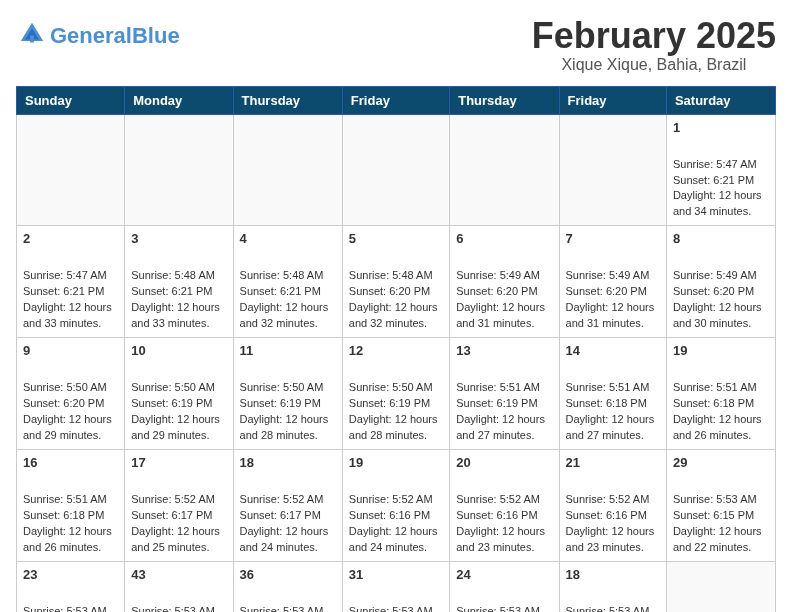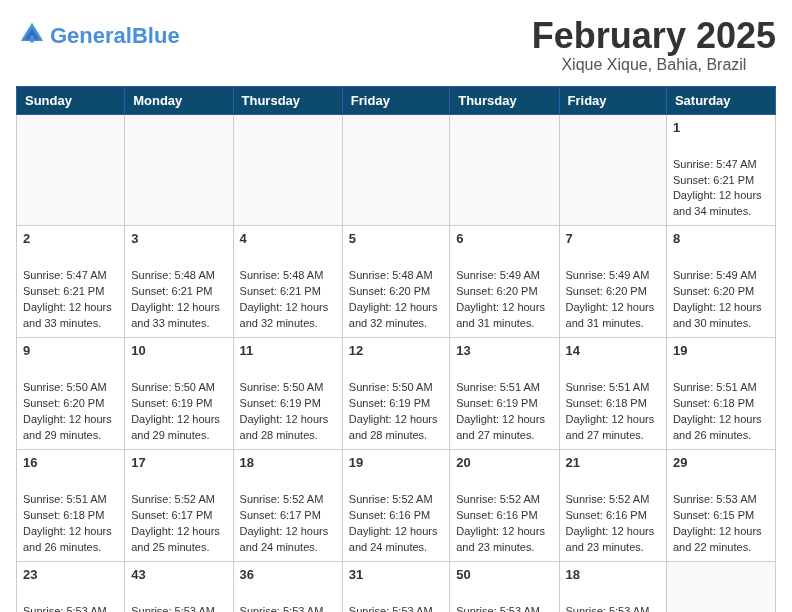--- a/index.html
+++ b/index.html
@@ -241,21 +241,21 @@
         </td>
         <td>
           <span class="day-num">36</span>
           <div class="day-info">Sunrise: 5:53 AM<br>Sunset: 6:14 PM<br>Daylight: 12 hours<br>and 20 minutes.</div>
         </td>
         <td>
           <span class="day-num">31</span>
           <div class="day-info">Sunrise: 5:53 AM<br>Sunset: 6:13 PM<br>Daylight: 12 hours<br>and 20 minutes.</div>
         </td>
         <td>
-          <span class="day-num">50</span>
+          <span class="day-num">24</span>
           <div class="day-info">Sunrise: 5:53 AM<br>Sunset: 6:13 PM<br>Daylight: 12 hours<br>and 19 minutes.</div>
         </td>
         <td>
           <span class="day-num">18</span>
           <div class="day-info">Sunrise: 5:53 AM<br>Sunset: 6:13 PM<br>Daylight: 12 hours<br>and 19 minutes.</div>
         </td>
         <td class="empty"></td>
       </tr>
     </tbody>
 </table>

